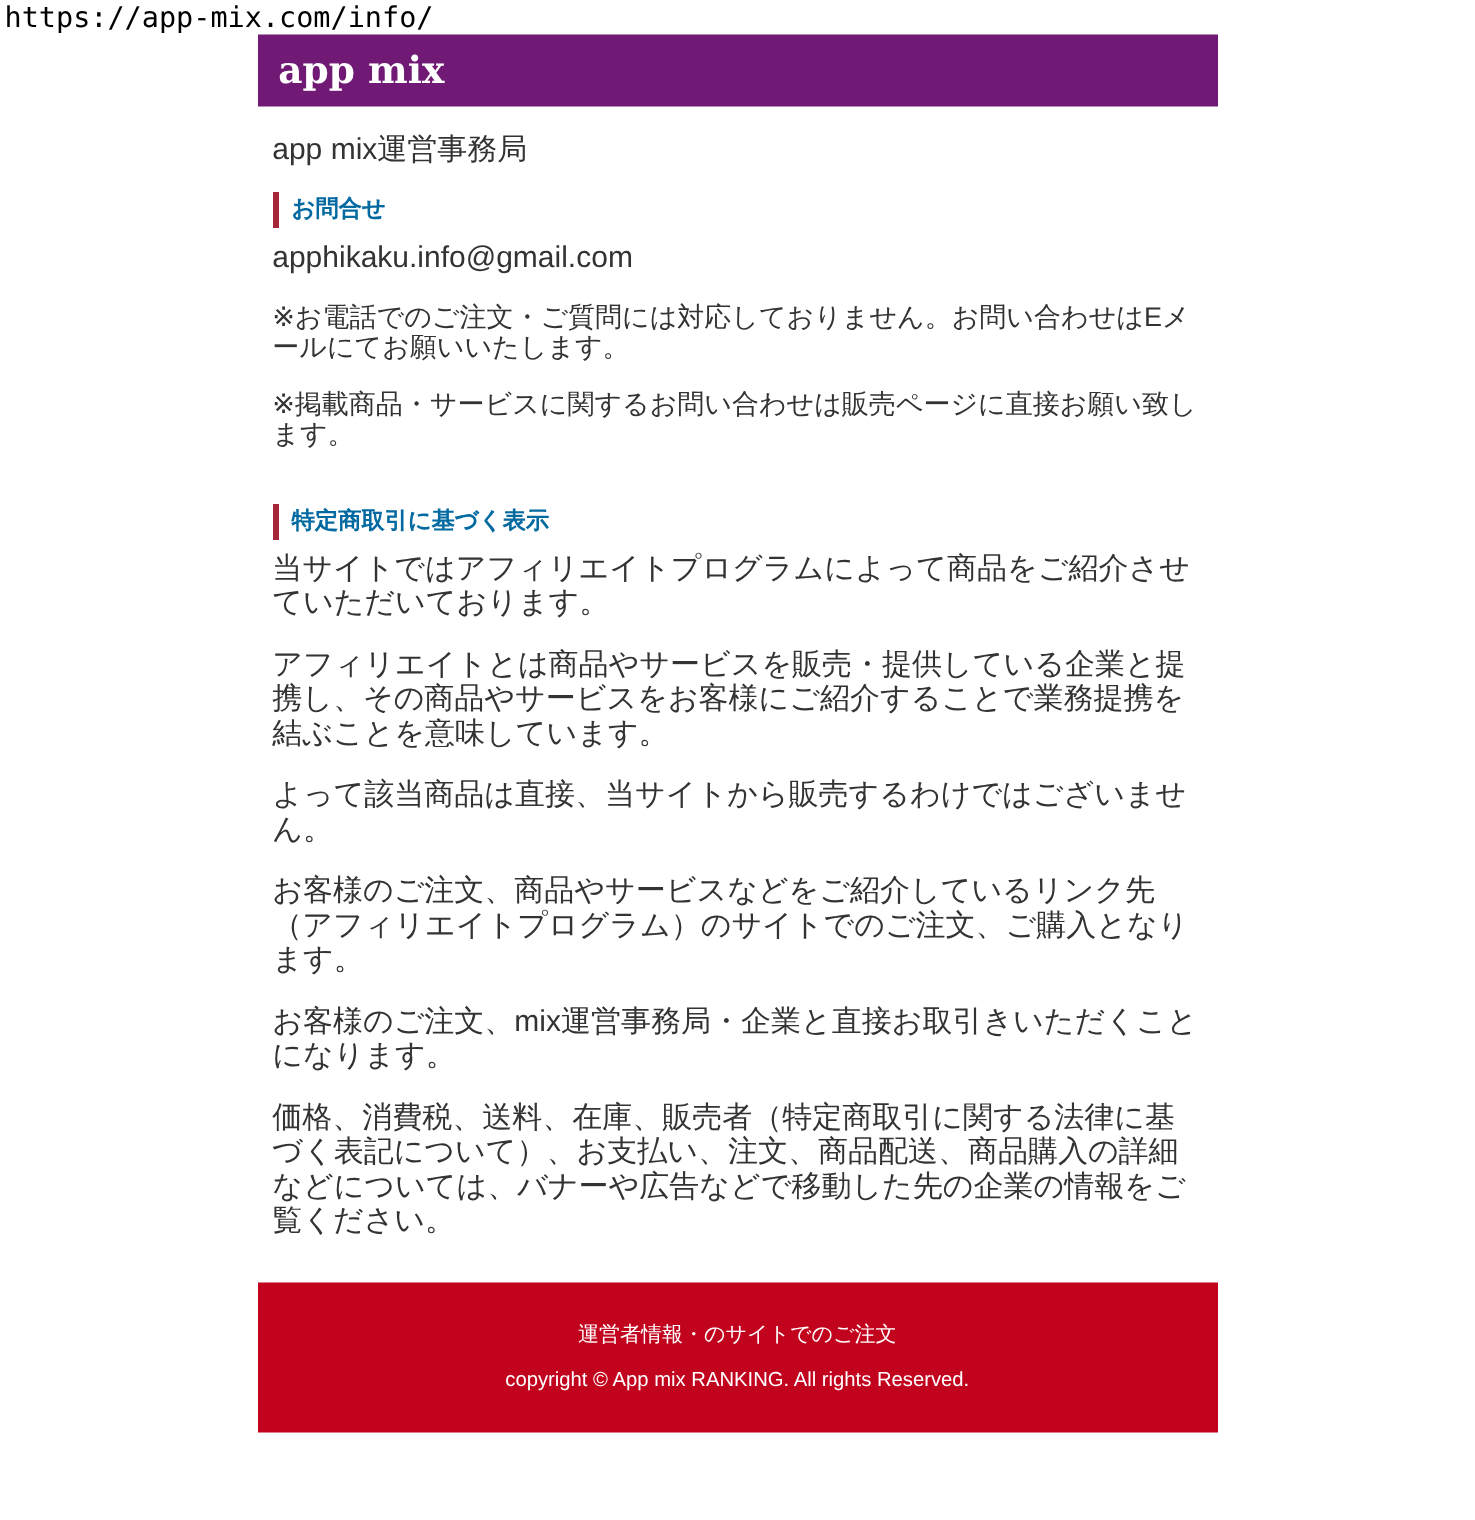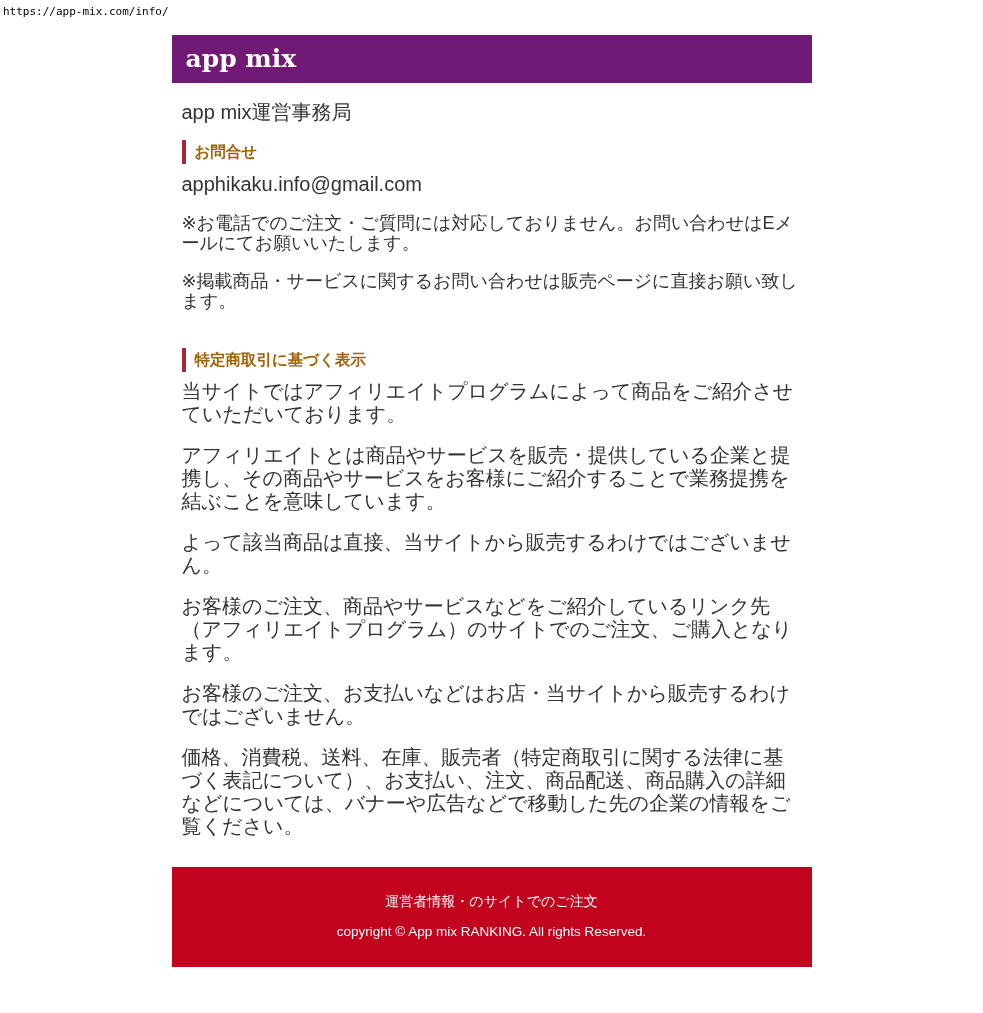--- a/index.html
+++ b/index.html
@@ -8,23 +8,23 @@
     padding: 0;
     background: #ffffff;
     font-family: "Liberation Sans", "DejaVu Sans", sans-serif;
     color: #333333;
   }
   .page { width: 983px; min-height: 1013px; background:#fff; }
 
   
   .url-line {
     font-family: "DejaVu Sans Mono", "Liberation Mono", monospace;
-    font-size: 11px;
+    font-size: 19px;
     line-height: 18px;
-    padding: 3px 0 14px 3px;
+    padding: 3px 0 2px 3px;
     color: #000;
     white-space: nowrap;
   }
 
   .container { width: 640px; margin: 0 auto; }
 
   
   .site-header {
     background: #701a75;
     padding: 11px 14px;
@@ -45,21 +45,21 @@
     margin: 20px 0 0;
     font-size: 15px;
     line-height: 23px;
   }
 
   
   .section-heading {
     display: flex;
     align-items: center;
     margin: 0;
-    color: #a16207;
+    color: #0369a1;
     font-size: 15.5px;
     font-weight: 700;
     line-height: 24px;
   }
   .heading-contact    { margin-top: 16px; }
   .heading-commerce   { margin-top: 37px; }
   .heading-disclaimer { margin-top: 33px; }
   .accent-bar {
     display: inline-block;
     width: 4px;
@@ -132,21 +132,21 @@
 
       <section>
         <h2 class="section-heading heading-commerce">
           <span class="accent-bar"></span>
           <span>特定商取引に基づく表示</span>
         </h2>
         <p class="first">当サイトではアフィリエイトプログラムによって商品をご紹介させていただいております。</p>
         <p>アフィリエイトとは商品やサービスを販売・提供している企業と提携し、その商品やサービスをお客様にご紹介することで業務提携を結ぶことを意味しています。</p>
         <p>よって該当商品は直接、当サイトから販売するわけではございません。</p>
         <p>お客様のご注文、商品やサービスなどをご紹介しているリンク先（アフィリエイトプログラム）のサイトでのご注文、ご購入となります。</p>
-        <p>お客様のご注文、お支払いなどはお店・当サイトから販売するわけではございません。</p>
+        <p>お客様のご注文、mix運営事務局・企業と直接お取引きいただくことになります。</p>
         <p>価格、消費税、送料、在庫、販売者（特定商取引に関する法律に基づく表記について）、お支払い、注文、商品配送、商品購入の詳細などについては、バナーや広告などで移動した先の企業の情報をご覧ください。</p>
       </section>
 
 
     </main>
 
     <footer class="site-footer">
       <div class="footer-link">運営者情報・のサイトでのご注文</div>
       <div class="footer-copy">copyright © App mix RANKING. All rights Reserved.</div>
     </footer>

